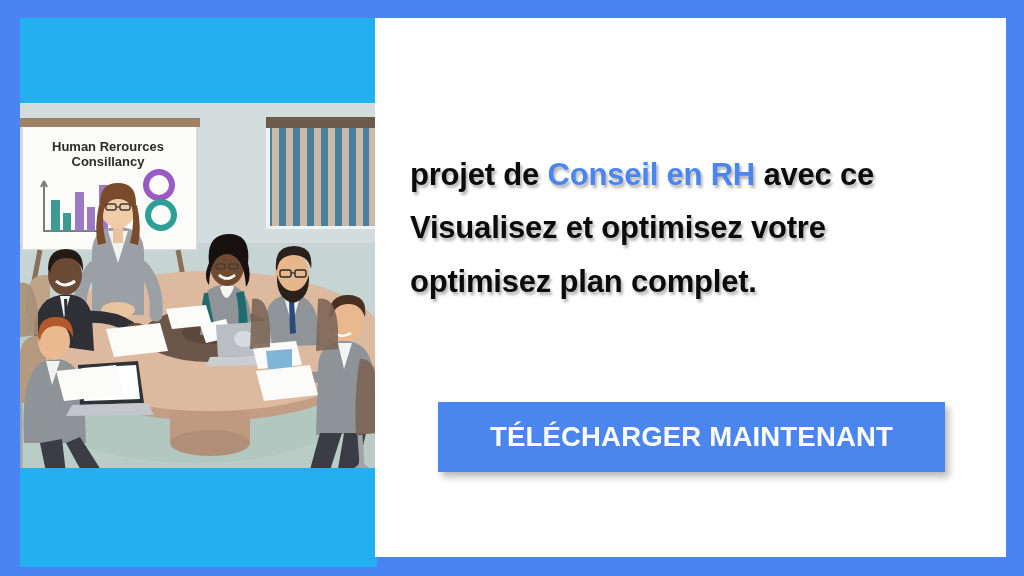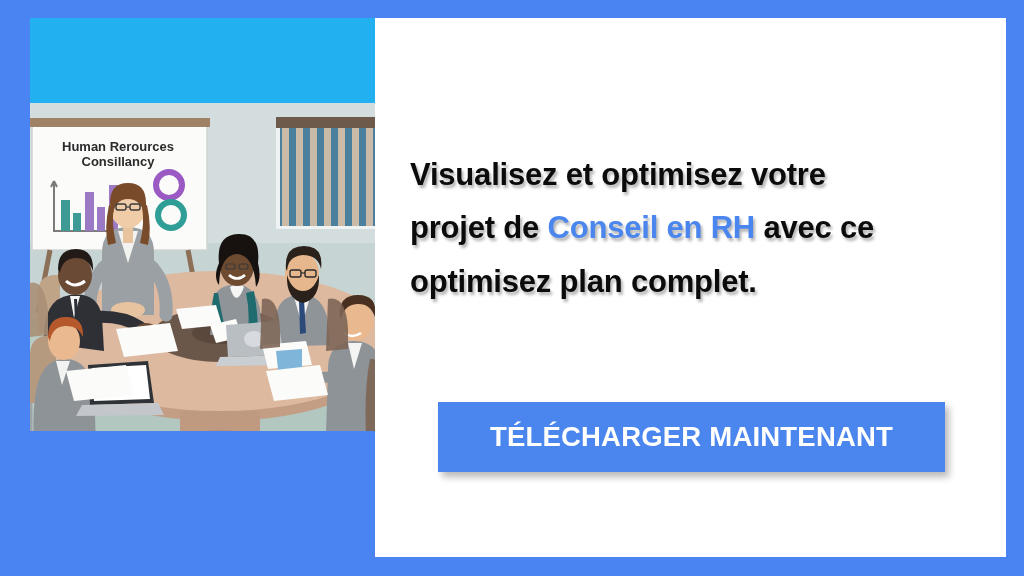--- a/index.html
+++ b/index.html
@@ -8,21 +8,21 @@
     font-family:"Liberation Sans", sans-serif;
     background:#4a84f3;
   }
   .ad-frame{
     position:relative;width:1024px;height:576px;
     background:#4a84f3;
     box-sizing:border-box;
   }
   
   .left-panel{
-    position:absolute;left:30px;top:18px;width:357px;height:413px;
+    position:absolute;left:20px;top:18px;width:357px;height:549px;
     background:#22b0f0;overflow:hidden;
   }
   
   .right-panel{
     position:absolute;left:375px;top:18px;width:631px;height:539px;
     background:#ffffff;overflow:hidden;
   }
   
   .illus{
     position:absolute;left:0px;top:85px;width:357px;height:365px;
@@ -229,24 +229,24 @@
           <path d="M146 206 L186 202 L192 222 L152 226 Z" fill="#fbfbf9"></path>
         </g>
       </svg>
     </div>
   </div>
 
   <div class="right-panel">
 
     <div class="headline">
       <div>
-        <span>Visualisez et optimisez votre</span>
+        <span>projet de </span><span class="accent">Conseil en RH</span><span> avec ce</span>
       </div>
       <div>
-        <span>projet de </span><span class="accent">Conseil en RH</span><span> avec ce</span>
+        <span>Visualisez et optimisez votre</span>
       </div>
       <div>
         <span>optimisez plan complet.</span>
       </div>
     </div>
 
     <button class="cta">
       <span class="cta-label">TÉLÉCHARGER MAINTENANT</span>
     </button>
 

